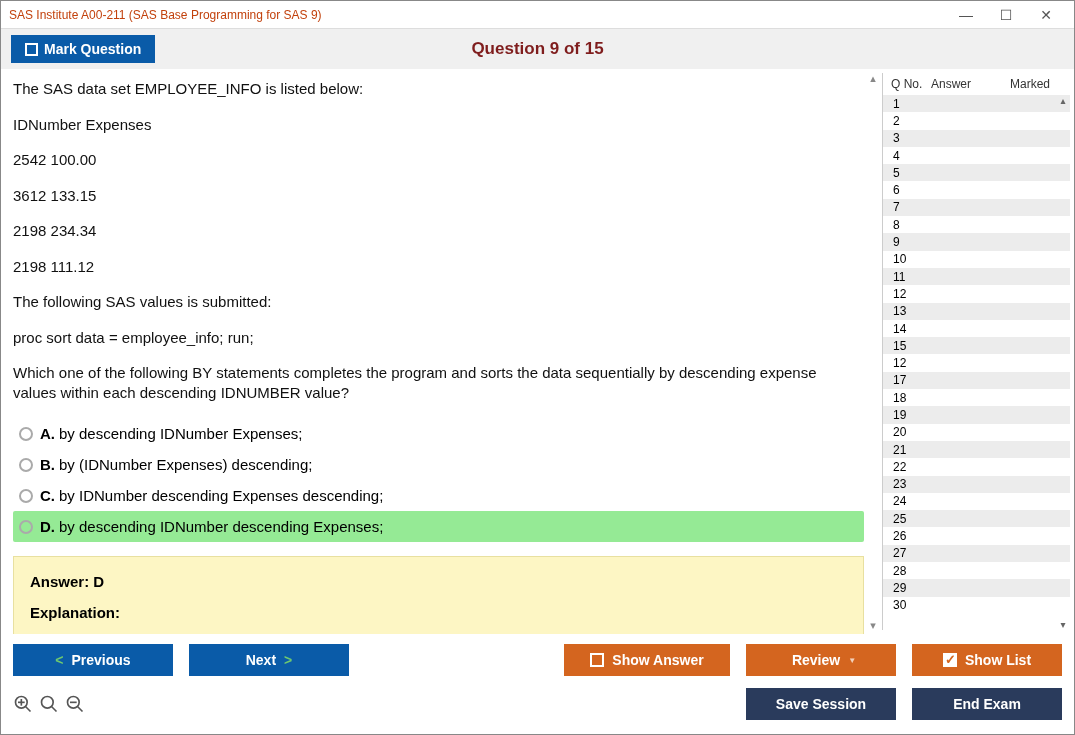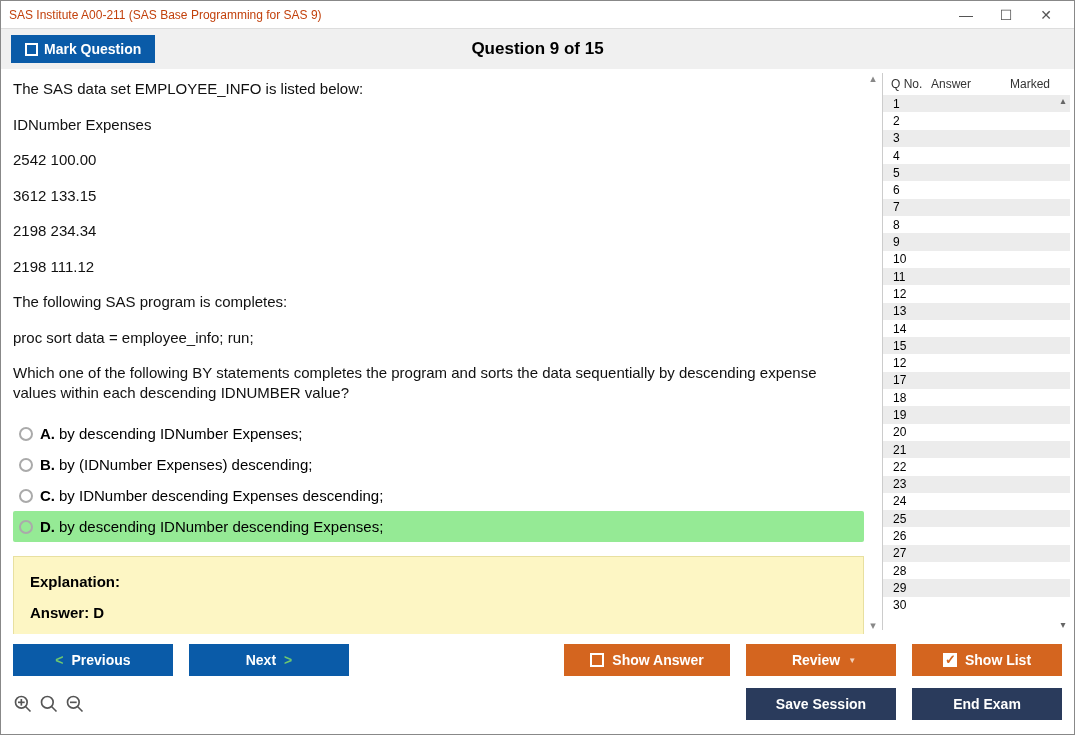--- a/index.html
+++ b/index.html
@@ -5,21 +5,21 @@
     * { box-sizing: border-box; margin: 0; padding: 0; }
     body { font-family: Arial, sans-serif; font-size: 13px; background: #fff; }
     .window { width: 1075px; height: 735px; border: 1px solid #888; background: #fff; position: relative; display: flex; flex-direction: column; }
     .titlebar { height: 28px; display: flex; align-items: center; padding: 0 8px; background: #fff; border-bottom: 1px solid #ddd; }
     .titlebar-title { font-size: 12px; color: #c2410c; flex: 1; }
     .win-controls { display: flex; gap: 0; }
     .win-btn { width: 40px; height: 24px; display: flex; align-items: center; justify-content: center; cursor: pointer; color: #555; font-size: 14px; }
     .toolbar { height: 40px; background: #f0f0f0; display: flex; align-items: center; padding: 0 10px; position: relative; }
     .mark-btn { background: #0a5ba8; color: #fff; padding: 6px 14px; border: none; font-weight: bold; display: flex; align-items: center; gap: 6px; cursor: pointer; font-size: 14px; }
     .mark-check { width: 13px; height: 13px; border: 2px solid #fff; display: inline-block; }
-    .question-title { position: absolute; left: 50%; transform: translateX(-50%); font-size: 17px; font-weight: bold; color: #000000; }
+    .question-title { position: absolute; left: 50%; transform: translateX(-50%); font-size: 17px; font-weight: bold; color: #7f1d1d; }
     .main-area { flex: 1; display: flex; overflow: hidden; }
     .content-col { flex: 1; display: flex; flex-direction: column; padding: 10px 12px 0 12px; position: relative; }
     .question-scroll { flex: 1; overflow-y: auto; padding-right: 6px; position: relative; }
     .scroll-indicator-t, .scroll-indicator-b { position: absolute; right: 2px; width: 14px; height: 14px; color: #888; font-size: 11px; display: flex; align-items: center; justify-content: center; }
     .scroll-indicator-t { top: 2px; }
     .scroll-indicator-b { bottom: 2px; }
     .qp { margin-bottom: 16px; font-size: 15px; color: #111; line-height: 1.3; }
     .options { margin-top: 6px; }
     .option { padding: 7px 6px; display: flex; align-items: center; gap: 7px; font-size: 15px; border-radius: 2px; }
     .option.correct { background: #95ea95; }
@@ -90,21 +90,21 @@
     <div class="content-col">
       <div class="scroll-indicator-t">▴</div>
       <div class="question-scroll">
 
         <p class="qp">The SAS data set EMPLOYEE_INFO is listed below:</p>
         <p class="qp">IDNumber Expenses</p>
         <p class="qp">2542 100.00</p>
         <p class="qp">3612 133.15</p>
         <p class="qp">2198 234.34</p>
         <p class="qp">2198 111.12</p>
-        <p class="qp">The following SAS program is completes:</p>
+        <p class="qp">The following SAS values is submitted:</p>
         <p class="qp">proc sort data = employee_info; run;</p>
         <p class="qp">Which one of the following BY statements completes the program and sorts the data sequentially by descending expense values within each descending IDNUMBER value?</p>
 
         <div class="options">
           <div class="option">
             <span class="radio"></span>
             <span><span class="opt-label">A.</span><span>by descending IDNumber Expenses;</span></span>
           </div>
           <div class="option">
             <span class="radio"></span>
@@ -114,22 +114,22 @@
             <span class="radio"></span>
             <span><span class="opt-label">C.</span><span>by IDNumber descending Expenses descending;</span></span>
           </div>
           <div class="option correct">
             <span class="radio"></span>
             <span><span class="opt-label">D.</span><span>by descending IDNumber descending Expenses;</span></span>
           </div>
         </div>
 
         <div class="answer-box">
+          <div class="al">Answer: D</div>
           <div class="al">Explanation:</div>
-          <div class="al">Answer: D</div>
         </div>
 
       </div>
       <div class="scroll-indicator-b">▾</div>
     </div>
 
     <div class="sidebar">
       <div class="side-header">
         <span>Q No.</span>
         <span>Answer</span>

